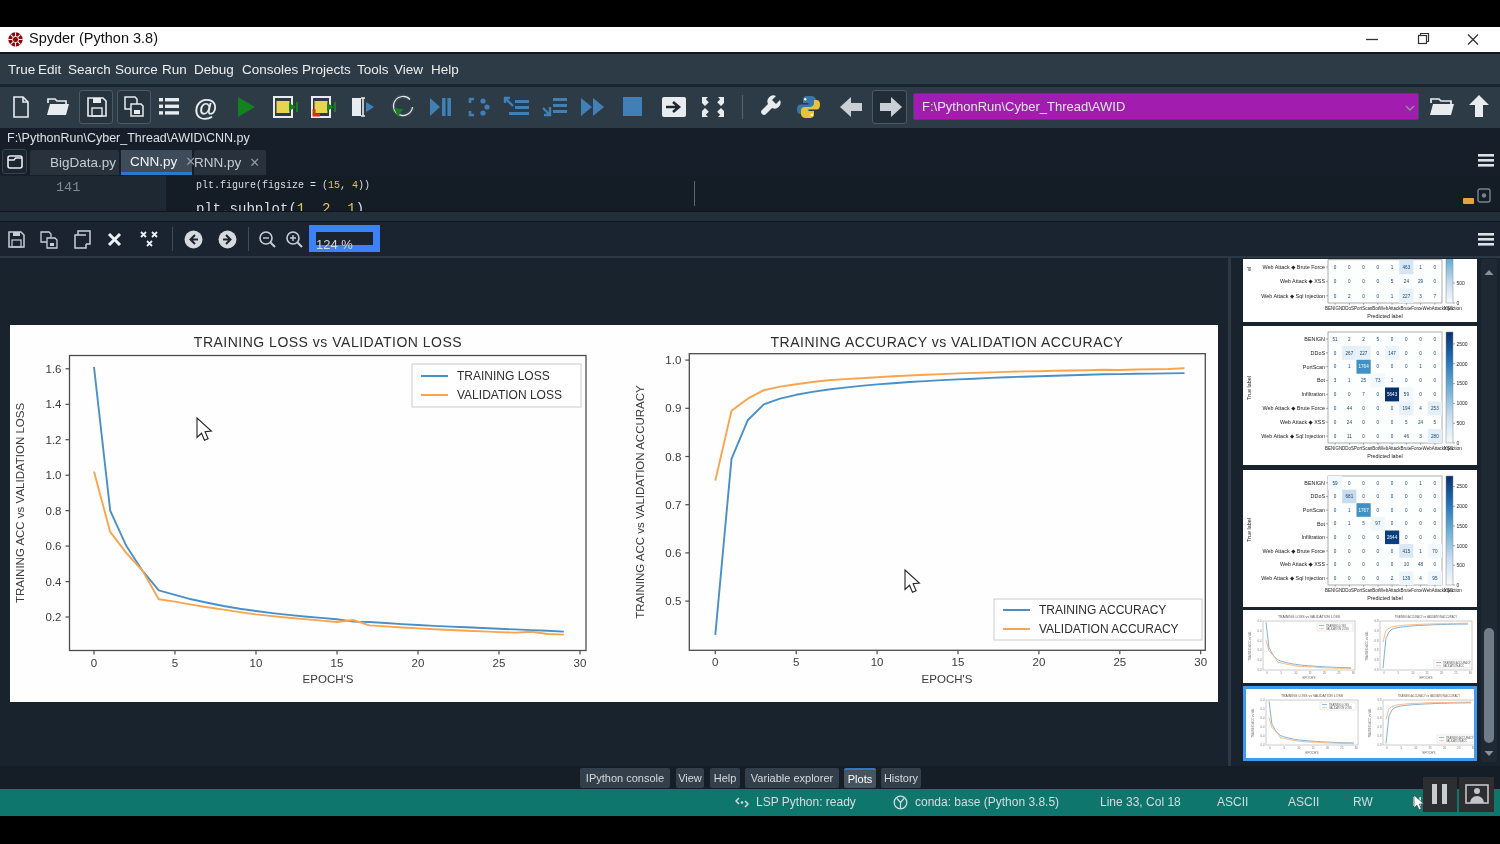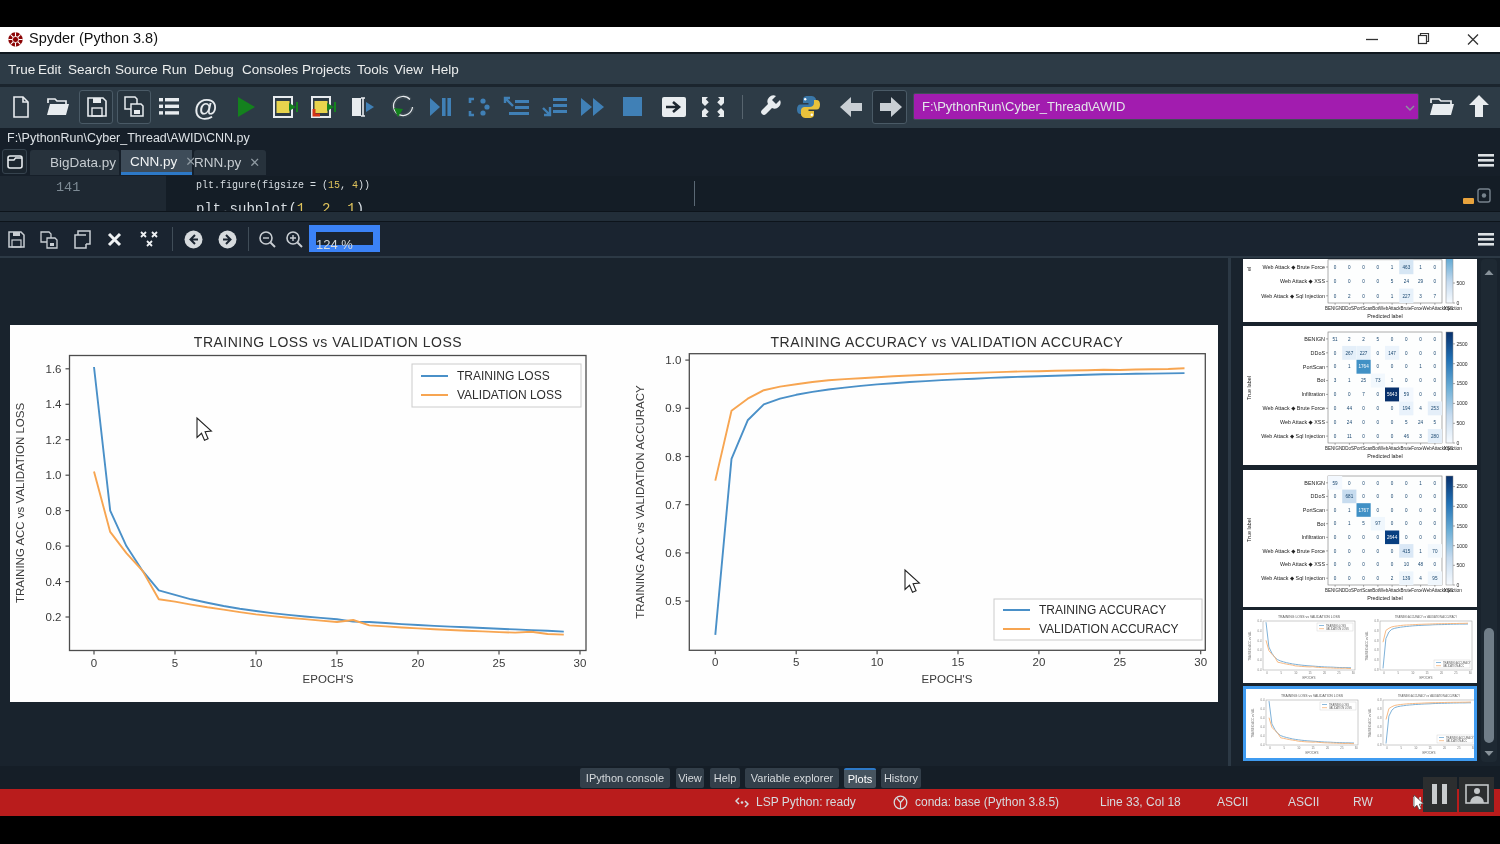--- a/index.html
+++ b/index.html
@@ -7,21 +7,21 @@
 #titlebar { left:0; top:27px; width:1500px; height:25px; background:#fff; color:#111; }
 #menubar  { left:0; top:52px; width:1500px; height:35px; background:#2d3b46; border-top:2px solid #10181f; border-bottom:3px solid #1b252e;}
 #toolbar  { left:0; top:87px; width:1500px; height:41px; background:#2d3b46; }
 #pathbar  { left:0; top:128px; width:1500px; height:21px; background:#161f29; color:#dde2e6; font-size:12.5px; }
 #tabbar   { left:0; top:149px; width:1500px; height:27px; background:#161f29; }
 #editor   { left:0; top:176px; width:1500px; height:35px; background:#141d26; overflow:hidden;padding-left:16px;}
 #splitter { left:0; top:211px; width:1500px; height:11px; background:#222e39; border-top:1px solid #0d141b; border-bottom:1px solid #0d141b;}
 #plotbar  { left:0; top:222px; width:1500px; height:34px; background:#1a2430; }
 #plotmain { left:0; top:256px; width:1500px; height:510px; background:#19232d; border-top:2px solid #2c3945; }
 #btabs    { left:0; top:766px; width:1500px; height:23px; background:#151e27; }
-#statusbar{ left:0; top:789px; width:1500px; height:27px; background:#b91c1c; color:#d6dbde; font-size:12px; }
+#statusbar{ left:0; top:789px; width:1500px; height:27px; background:#0f766e; color:#d6dbde; font-size:12px; }
 #blackbot { left:0; top:816px; width:1500px; height:28px; background:#000; }
 .mitem { display:inline-block; color:#eceeee; font-size:13.5px; white-space:nowrap; }
 .tabx { color:#8f9aa2; font-size:13px; margin-left:8px; }
 .btab { position:absolute; top:2px; height:20px; background:#333f4a; color:#d6dadd; font-size:11px; line-height:20px; border-radius:2px; white-space:nowrap; text-align:center; }
 </style></head><body>
 
 <div class="abs" id="titlebar">
   <svg class="abs" style="left:7px;top:4px" width="17" height="17" viewBox="0 0 17 17">
     <circle cx="8.5" cy="8.5" r="7.2" fill="#8b0304"></circle>
     <path d="M8.5 1.3 L8.5 15.7 M1.3 8.5 L15.7 8.5 M3.4 3.4 L13.6 13.6 M13.6 3.4 L3.4 13.6" stroke="#fff" stroke-width="1.1"></path>

